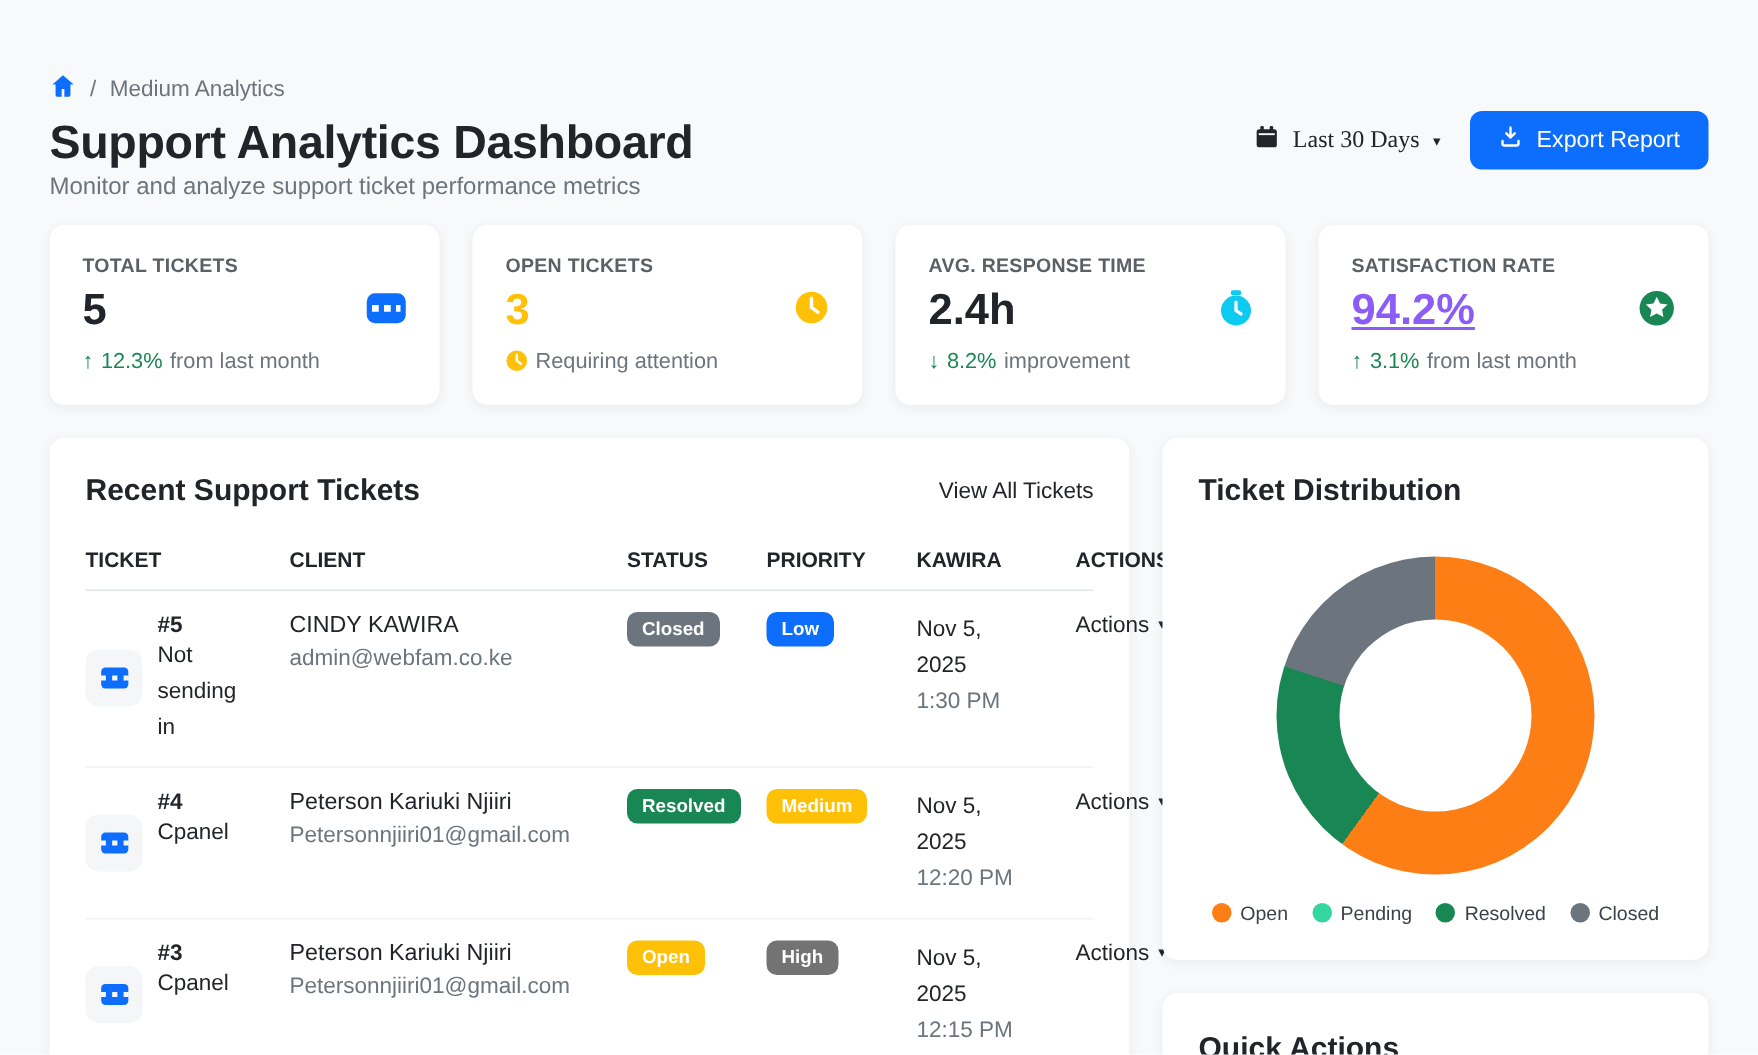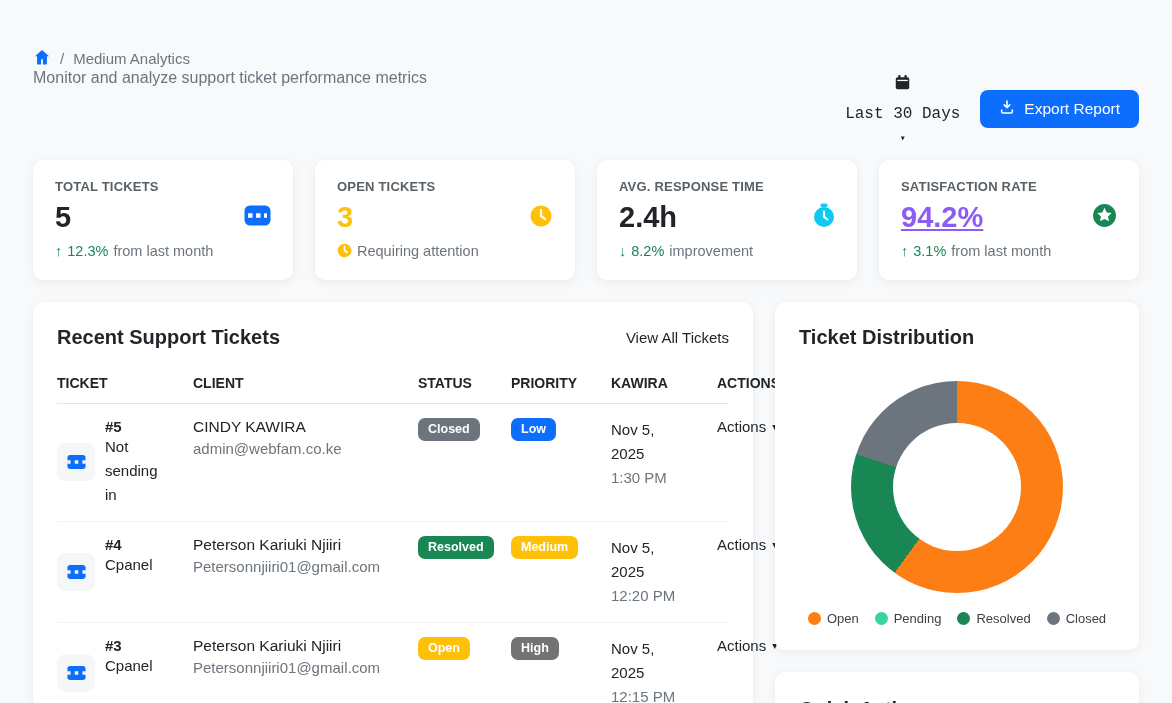--- a/index.html
+++ b/index.html
@@ -11,21 +11,21 @@
   }
   .page { padding:48px 33px 0 33px; }
 
   
   .header-row { display:flex; justify-content:space-between; align-items:flex-start; }
   .breadcrumb { display:flex; align-items:center; gap:9px; font-size:15px; color:#6c757d; }
   .breadcrumb .sep { color:#6c757d; }
   .page-title { font-size:31px; font-weight:700; color:#212529; margin:7px 0 3px; letter-spacing:-0.2px; }
   .page-subtitle { font-size:16px; color:#6c757d; }
   .header-controls { display:flex; align-items:center; gap:20px; margin-top:26px; }
-  .date-dropdown { display:flex; align-items:center; gap:9px; font-size:16px; color:#212529; cursor:pointer; background:none; border:none; font-family:Liberation Mono, monospace;flex-direction:column; }
+  .date-dropdown { display:flex; align-items:center; gap:9px; font-size:16px; color:#212529; cursor:pointer; background:none; border:none; font-family:Liberation Serif, serif; }
   .caret { font-size:10px; color:#212529; }
   .export-btn { display:flex; align-items:center; gap:9px; background:#0d6efd; color:#fff; border:none; border-radius:8px; padding:9px 19px; font-size:15.5px; font-family:inherit; cursor:pointer; }
 
   
   .card { background:#fff; border-radius:10px; box-shadow:0 2px 8px rgba(30,50,90,0.07); }
   .stats-row { display:grid; grid-template-columns:repeat(4,1fr); gap:22px; margin-top:16px; }
   .stat-card { padding:19px 22px 21px; }
   .stat-label { font-size:13px; font-weight:700; color:#596066; letter-spacing:0.2px; }
   .stat-value-row { display:flex; justify-content:space-between; align-items:center; margin-top:8px; }
   .stat-value { font-size:29px; font-weight:700; color:#212529; line-height:1.1; }
@@ -77,20 +77,21 @@
     <div>
       <div class="breadcrumb">
         <span>
           <svg width="18" height="18" viewBox="0 0 24 24">
               <path d="M12 2.8 2.6 11h2.8v9.5a1.4 1.4 0 0 0 1.4 1.4h4V15h2.4v6.9h4a1.4 1.4 0 0 0 1.4-1.4V11h2.8z" fill="#0d6efd"></path>
             </svg>
         </span>
         <span class="sep">/</span>
         <span>Medium Analytics</span>
       </div>
+      <h1 class="page-title">Support Analytics Dashboard</h1>
       <div class="page-subtitle">Monitor and analyze support ticket performance metrics</div>
     </div>
     <div class="header-controls">
       <button class="date-dropdown">
         <span>
           <svg width="17" height="17" viewBox="0 0 24 24">
               <rect x="2.5" y="4.5" width="19" height="17" rx="2.5" fill="#212529"></rect>
               <rect x="6" y="1.5" width="3.2" height="5.5" rx="1.2" fill="#212529"></rect>
               <rect x="14.8" y="1.5" width="3.2" height="5.5" rx="1.2" fill="#212529"></rect>
               <rect x="4.5" y="8.2" width="15" height="1.8" fill="#f8f9fa"></rect>

